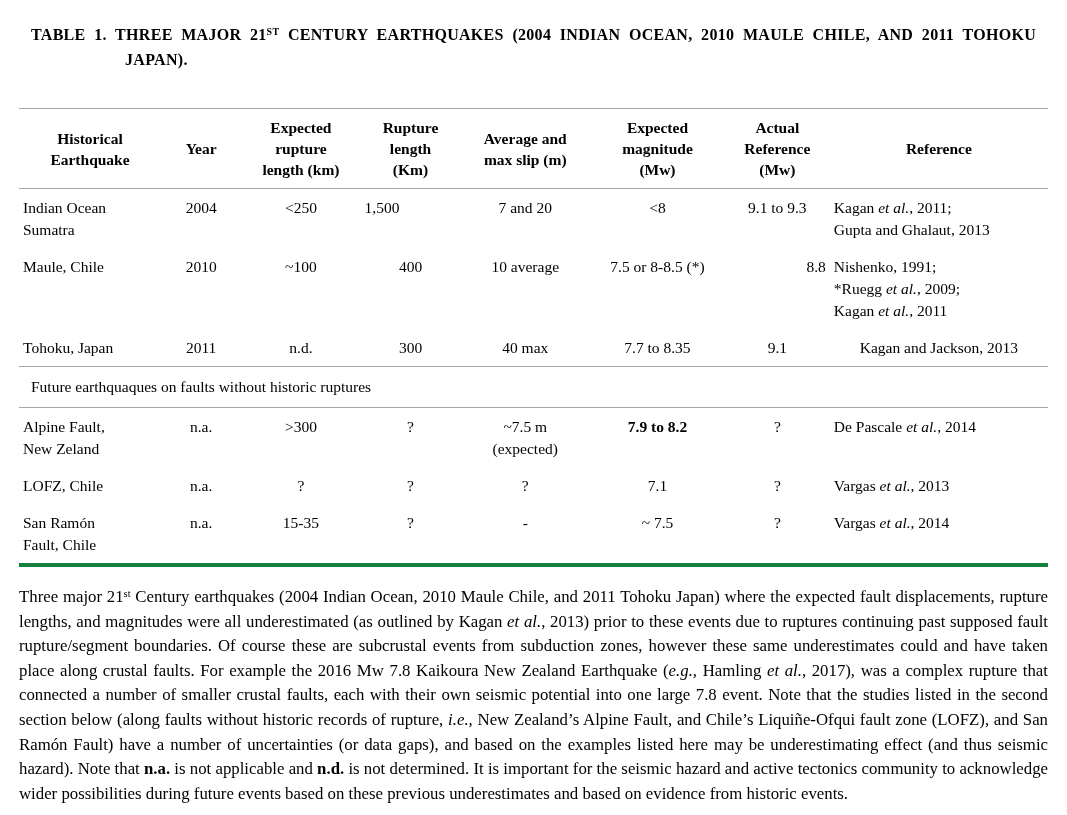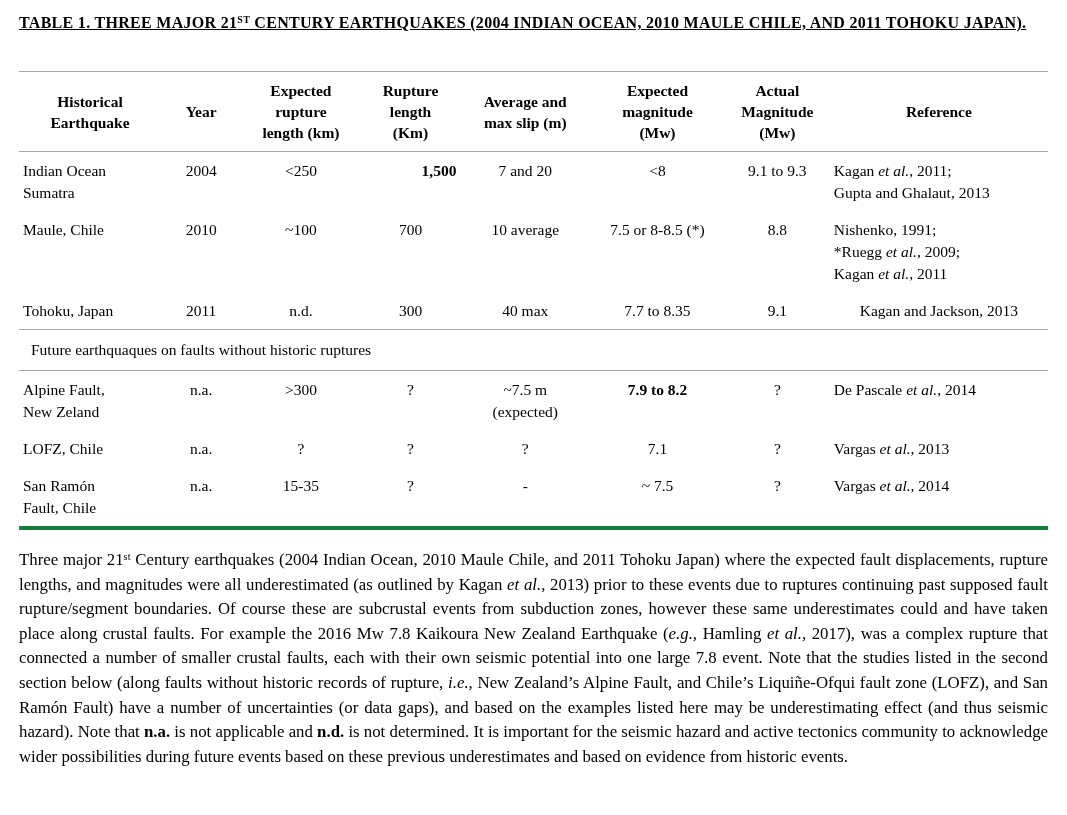--- a/index.html
+++ b/index.html
@@ -6,29 +6,28 @@
   html, body { margin: 0; padding: 0; }
   body {
     width: 1067px; height: 815px;
     background: #ffffff; color: #000000;
     font-family: "Liberation Serif", serif;
     overflow: hidden;
   }
   .page { padding: 10px 19px 0 19px; }
 
   .title {
-    margin: 0;
+    margin: 12px;
     font-weight: bold;
     font-size: 16px;
     line-height: 25px;
     letter-spacing: 0.3px;
     padding-left: 94px;
     text-indent: -94px;
     text-align: justify;
-    text-decoration: underline;
   }
 
   table.tbl {
     width: 1029px;
     margin-top: 36px;
     border-collapse: collapse;
     table-layout: fixed;
     border-top: 1px solid #a6a6a6;
     border-bottom: 4px solid #15803d;
     font-size: 15.5px;
@@ -87,46 +86,46 @@
 length (km)</th>
           <th style="width: 9.7%;">Rupture
 length
 (Km)</th>
           <th style="width: 12.6%;">Average and
 max slip (m)</th>
           <th style="width: 13.1%;">Expected
 magnitude
 (Mw)</th>
           <th style="width: 10.2%;">Actual
-Magnitude
+Reference
 (Mw)</th>
           <th style="width: 21.2%;">Reference</th>
         </tr>
     </thead>
     <tbody id="table-body">
         <tr>
           <td class="c-first" style="text-align: left;"><span>Indian Ocean
 Sumatra</span></td>
           <td style="text-align: center;"><span>2004</span></td>
           <td style="text-align: center;"><span>&lt;250</span></td>
-          <td style="text-align: right; font-weight: bold;"><span>1,500</span></td>
+          <td style="text-align: left;"><span>1,500</span></td>
           <td style="text-align: center;"><span>7 and 20</span></td>
           <td style="text-align: center;"><span>&lt;8</span></td>
           <td style="text-align: center;"><span>9.1 to 9.3</span></td>
           <td class="c-ref" style="text-align: left;"><span>Kagan </span><span class="it">et al.</span><span>, 2011;
 Gupta and Ghalaut, 2013</span></td>
         </tr>
         <tr>
           <td class="c-first" style="text-align: left;"><span>Maule, Chile</span></td>
           <td style="text-align: center;"><span>2010</span></td>
           <td style="text-align: center;"><span>~100</span></td>
-          <td style="text-align: center;"><span>700</span></td>
+          <td style="text-align: center;"><span>400</span></td>
           <td style="text-align: center;"><span>10 average</span></td>
           <td style="text-align: center;"><span>7.5 or 8-8.5 (*)</span></td>
-          <td style="text-align: center;"><span>8.8</span></td>
+          <td style="text-align: right;"><span>8.8</span></td>
           <td class="c-ref" style="text-align: left;"><span>Nishenko, 1991;
 *Ruegg </span><span class="it">et al.</span><span>, 2009;
 Kagan </span><span class="it">et al.</span><span>, 2011</span></td>
         </tr>
         <tr>
           <td class="c-first" style="text-align: left;"><span>Tohoku, Japan</span></td>
           <td style="text-align: center;"><span>2011</span></td>
           <td style="text-align: center;"><span>n.d.</span></td>
           <td style="text-align: center;"><span>300</span></td>
           <td style="text-align: center;"><span>40 max</span></td>

